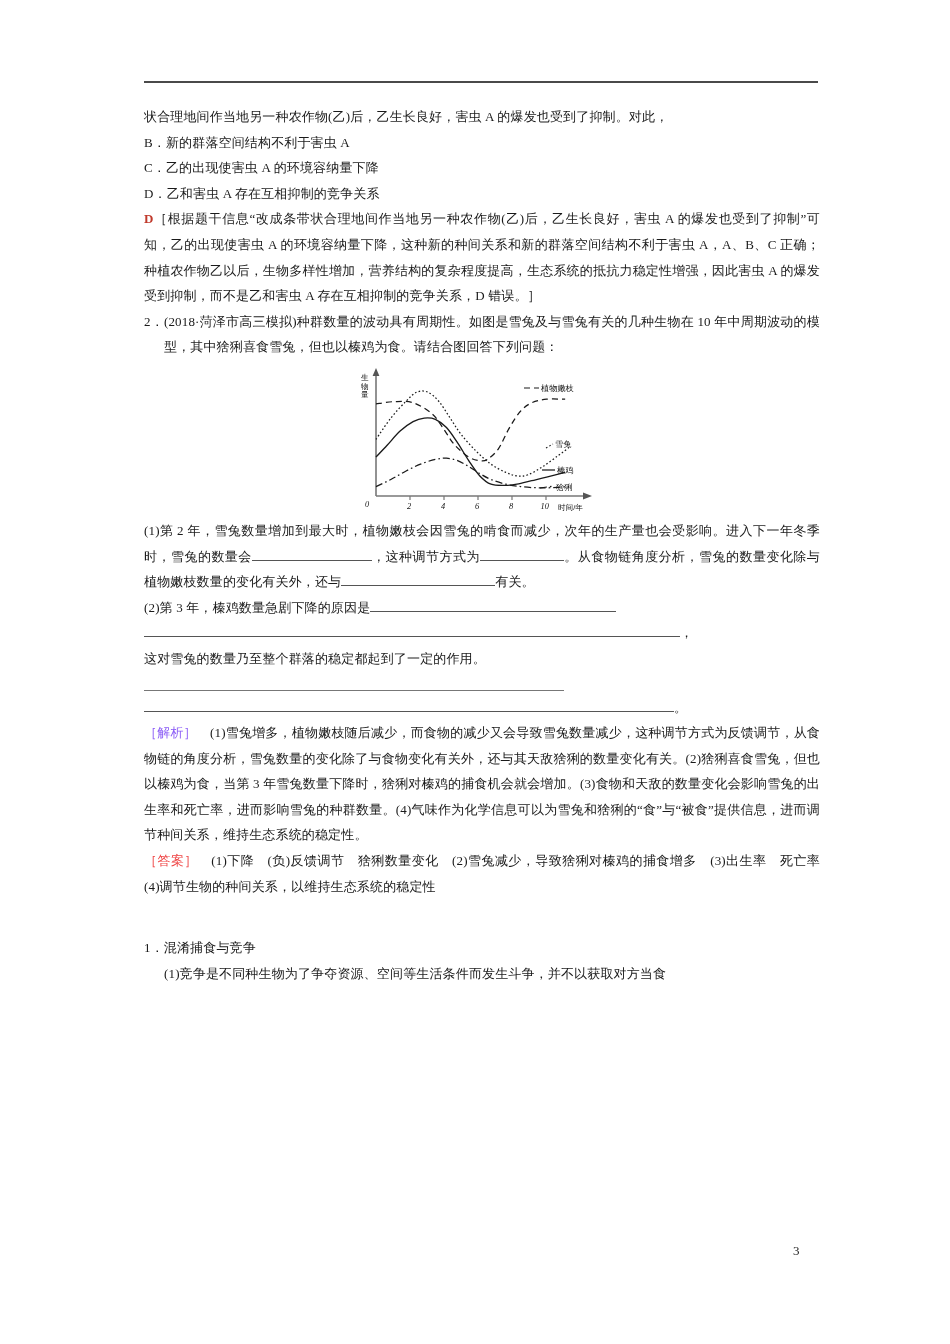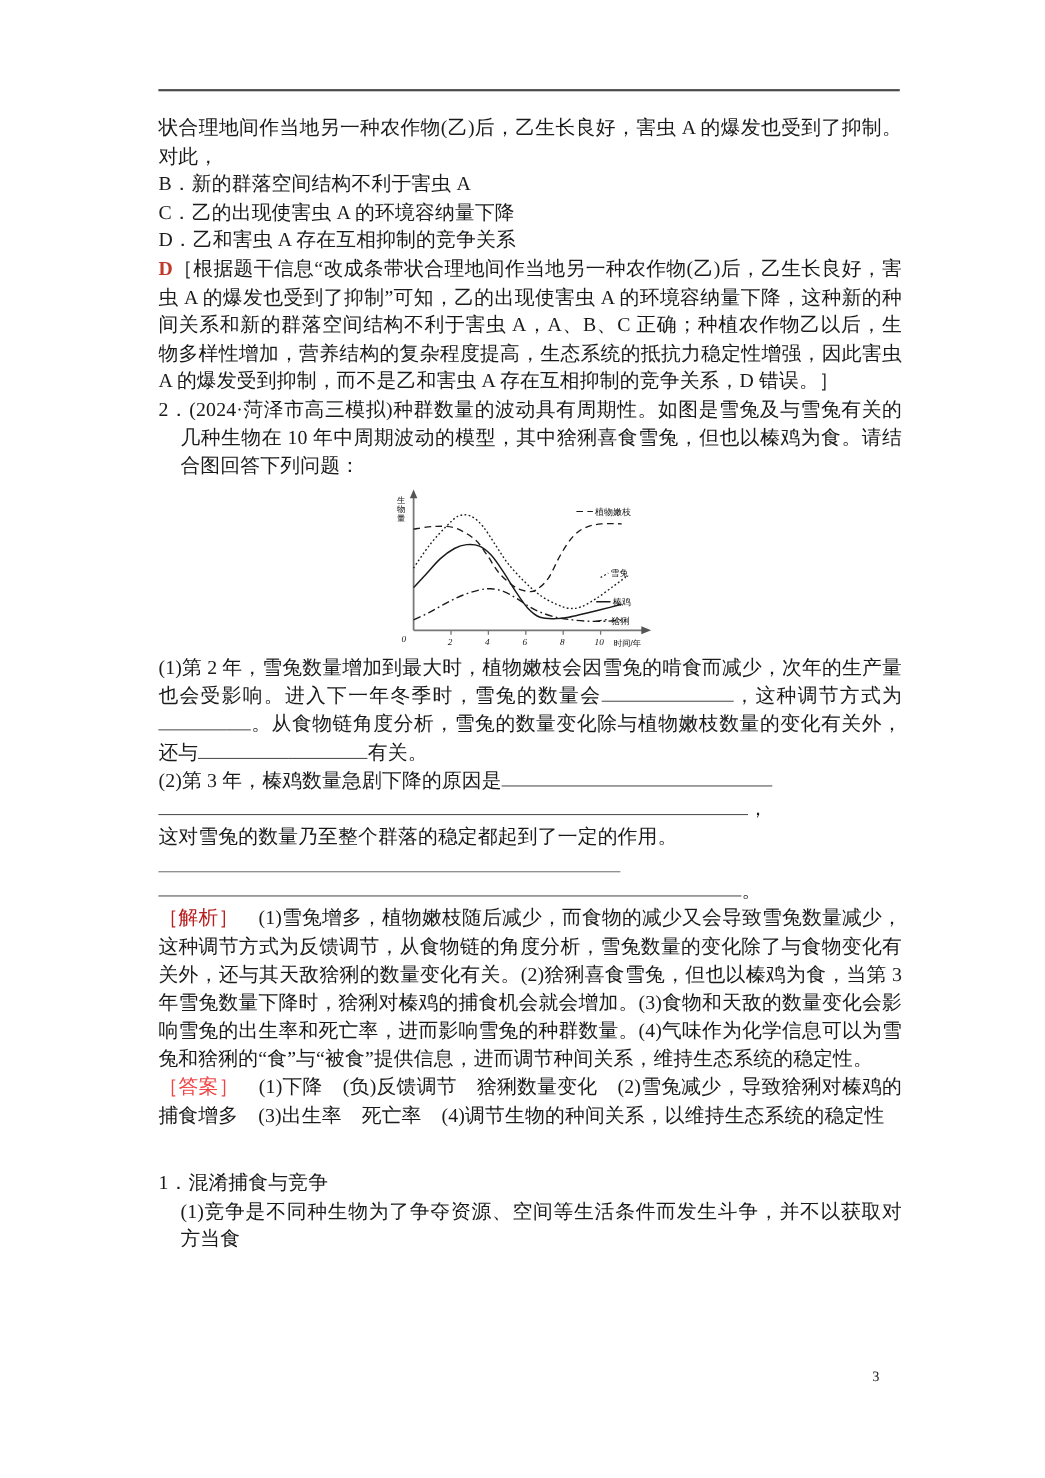--- a/index.html
+++ b/index.html
@@ -29,40 +29,40 @@
     height: 2px;
     background: #4a4a4a;
   }
   .content {
     position: absolute;
     left: 144px;
     top: 104px;
     width: 676px;
   }
   .line {
-    font-size: 18px;
+    font-size: 13px;
     line-height: 25.6px;
     letter-spacing: 0.15px;
     white-space: pre-wrap;
     text-align: justify;
   }
   .indent-hang {
     padding-left: 20px;
     text-indent: -20px;
   }
   .indent-20 { padding-left: 20px; }
   .opt {
     padding-left: 21px;
     text-indent: -21px;
   }
   .answer-tag {
     color: #c0392b;
     font-weight: 600;
   }
-  .bracket-tag-blue { color: #b91c1c; }
+  .bracket-tag-blue { color: #8b5cf6; }
   .bracket-tag-red { color: #ef4444; }
   .blank-under {
     display: inline-block;
     border-bottom: 1px solid #555;
     vertical-align: baseline;
     height: 15px;
   }
   .fullrule {
     border-bottom: 1px solid #777;
     height: 0;
@@ -125,21 +125,21 @@
 
   <div class="content">
 
     <div class="line">状合理地间作当地另一种农作物(乙)后，乙生长良好，害虫 A 的爆发也受到了抑制。对此，</div>
     <div class="line opt">B．新的群落空间结构不利于害虫 A</div>
     <div class="line opt">C．乙的出现使害虫 A 的环境容纳量下降</div>
     <div class="line opt">D．乙和害虫 A 存在互相抑制的竞争关系</div>
 
     <div class="line"><span class="answer-tag">D</span><span>［根据题干信息“改成条带状合理地间作当地另一种农作物(乙)后，乙生长良好，害虫 A 的爆发也受到了抑制”可知，乙的出现使害虫 A 的环境容纳量下降，这种新的种间关系和新的群落空间结构不利于害虫 A，A、B、C 正确；种植农作物乙以后，生物多样性增加，营养结构的复杂程度提高，生态系统的抵抗力稳定性增强，因此害虫 A 的爆发受到抑制，而不是乙和害虫 A 存在互相抑制的竞争关系，D 错误。］</span></div>
 
-    <div class="line indent-hang"><span>2．</span><span>(2024·菏泽市高三模拟)种群数量的波动具有周期性。如图是雪兔及与雪兔有关的几种生物在 10 年中周期波动的模型，其中猞猁喜食雪兔，但也以榛鸡为食。请结合图回答下列问题：</span></div>
+    <div class="line indent-hang"><span>2．</span><span>(2018·菏泽市高三模拟)种群数量的波动具有周期性。如图是雪兔及与雪兔有关的几种生物在 10 年中周期波动的模型，其中猞猁喜食雪兔，但也以榛鸡为食。请结合图回答下列问题：</span></div>
 
     <div class="figure">
       <div class="figure-inner">
         <svg width="300" height="152" viewBox="0 0 300 152">
 
           <line x1="42" y1="8" x2="42" y2="130" stroke="#777" stroke-width="1.6"></line>
           <polygon points="42,2 38.6,10 45.4,10" fill="#555"></polygon>
 
           <line x1="42" y1="130" x2="251" y2="130" stroke="#777" stroke-width="1.6"></line>
           <polygon points="258,130 249,126.4 249,133.6" fill="#555"></polygon>

